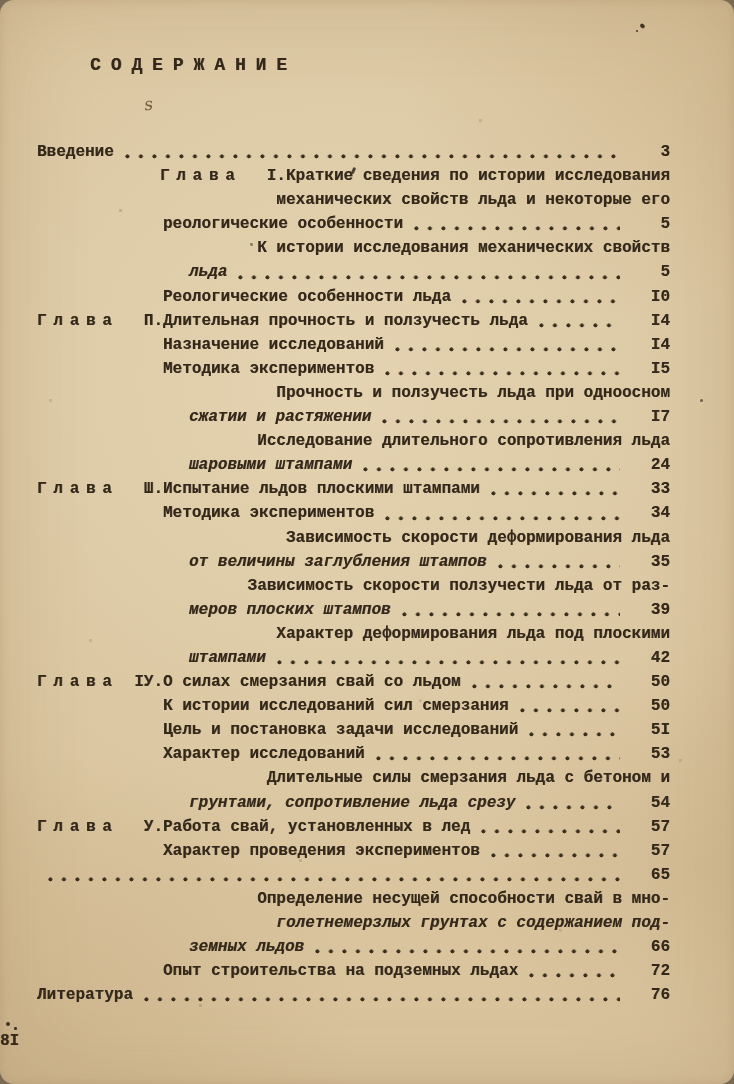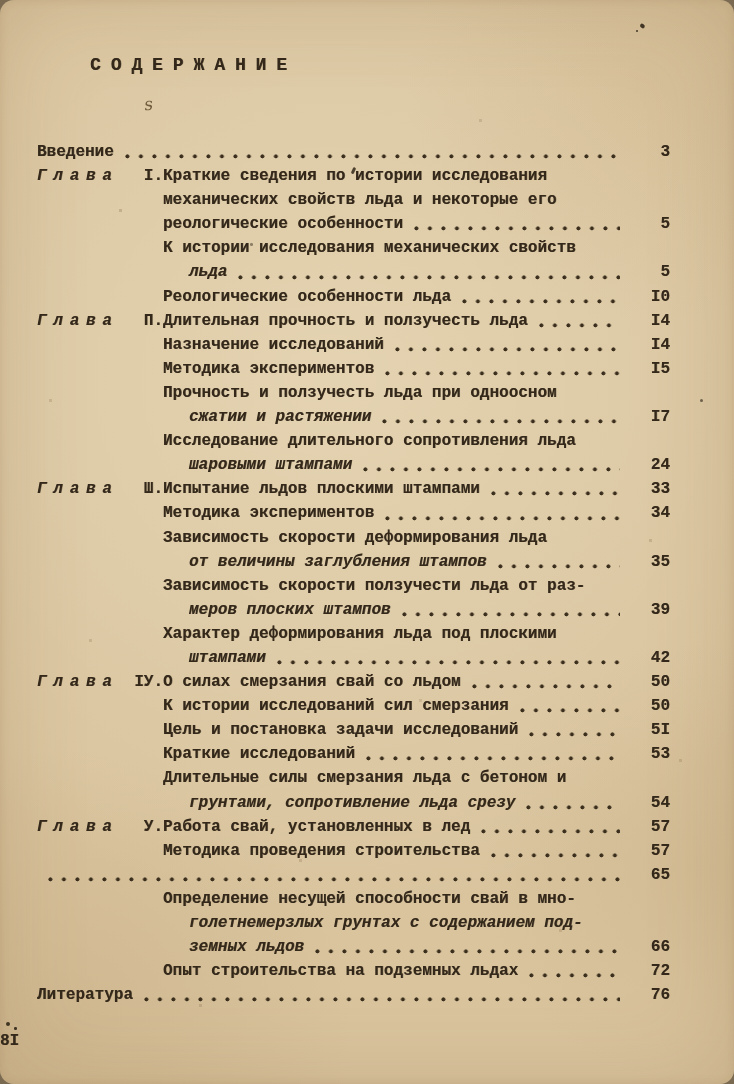--- a/index.html
+++ b/index.html
@@ -28,26 +28,26 @@
   }
   .hand{
     position:absolute; left:144px; top:94px;
     font-family:"DejaVu Serif",serif; font-style:italic; font-weight:400;
     font-size:17px; color:rgba(92,72,42,0.85); transform:rotate(-8deg);
   }
   .toc{
     position:absolute; left:37px; right:64px; top:140px;
     font-size:16px;
   }
-  .row{display:flex; line-height:24.1px; white-space:nowrap;}
+  .row{display:flex; line-height:24.1px; white-space:nowrap;justify-content:flex-end;}
   .row .txt{flex:0 0 auto; text-shadow:0.45px 0.35px 0 rgba(46,34,18,0.5);}
   .ind1 .txt{margin-left:126px;}
   .ind2 .txt{margin-left:152px;font-style:italic;}
   .gutter{flex:0 0 126px; display:flex; justify-content:space-between;}
-  .chapword{letter-spacing:0.42em; text-shadow:0.45px 0.35px 0 rgba(46,34,18,0.5);font-style:italic;}
+  .chapword{letter-spacing:0.42em; text-shadow:0.45px 0.35px 0 rgba(46,34,18,0.5);}
   .numeral{text-shadow:0.45px 0.35px 0 rgba(46,34,18,0.5);}
   .dots{flex:1 1 auto; position:relative; margin:0 10px 0 9px; min-width:14px;}
   .dots::after{
     content:""; position:absolute; left:2px; right:0; bottom:5px; height:5px;
     background:radial-gradient(circle at 2.4px 2.4px, rgba(50,38,22,0.95) 1.7px, rgba(50,38,22,0) 2.3px) left bottom repeat-x;
     background-size:13.5px 5px;
   }
   .pg{flex:0 0 40px; text-align:right; text-shadow:0.45px 0.35px 0 rgba(46,34,18,0.5);}
   .folio{
     position:absolute; left:0; width:734px; top:1032px;
@@ -198,21 +198,21 @@
         <span class="txt">К истории исследований сил смерзания</span>
         <span class="dots"></span>
         <span class="pg">50</span>
       </div>
       <div class="row ind1">
         <span class="txt">Цель и постановка задачи исследований</span>
         <span class="dots"></span>
         <span class="pg">5I</span>
       </div>
       <div class="row ind1">
-        <span class="txt">Краткие исследований</span>
+        <span class="txt">Характер исследований</span>
         <span class="dots"></span>
         <span class="pg">53</span>
       </div>
       <div class="row ind1">
         <span class="txt">Длительные силы смерзания льда с бетоном и</span>
       </div>
       <div class="row ind2">
         <span class="txt">грунтами, сопротивление льда срезу</span>
         <span class="dots"></span>
         <span class="pg">54</span>
@@ -220,21 +220,21 @@
       <div class="row ind0">
         <span class="gutter">
           <span class="chapword">Глава</span>
           <span class="numeral">У.</span>
         </span>
         <span class="txt">Работа свай, установленных в лед</span>
         <span class="dots"></span>
         <span class="pg">57</span>
       </div>
       <div class="row ind1">
-        <span class="txt">Методика проведения строительства</span>
+        <span class="txt">Характер проведения экспериментов</span>
         <span class="dots"></span>
         <span class="pg">57</span>
       </div>
       <div class="row ind1">
         <span class="dots"></span>
         <span class="pg">65</span>
       </div>
       <div class="row ind1">
         <span class="txt">Определение несущей способности свай в мно-</span>
       </div>

